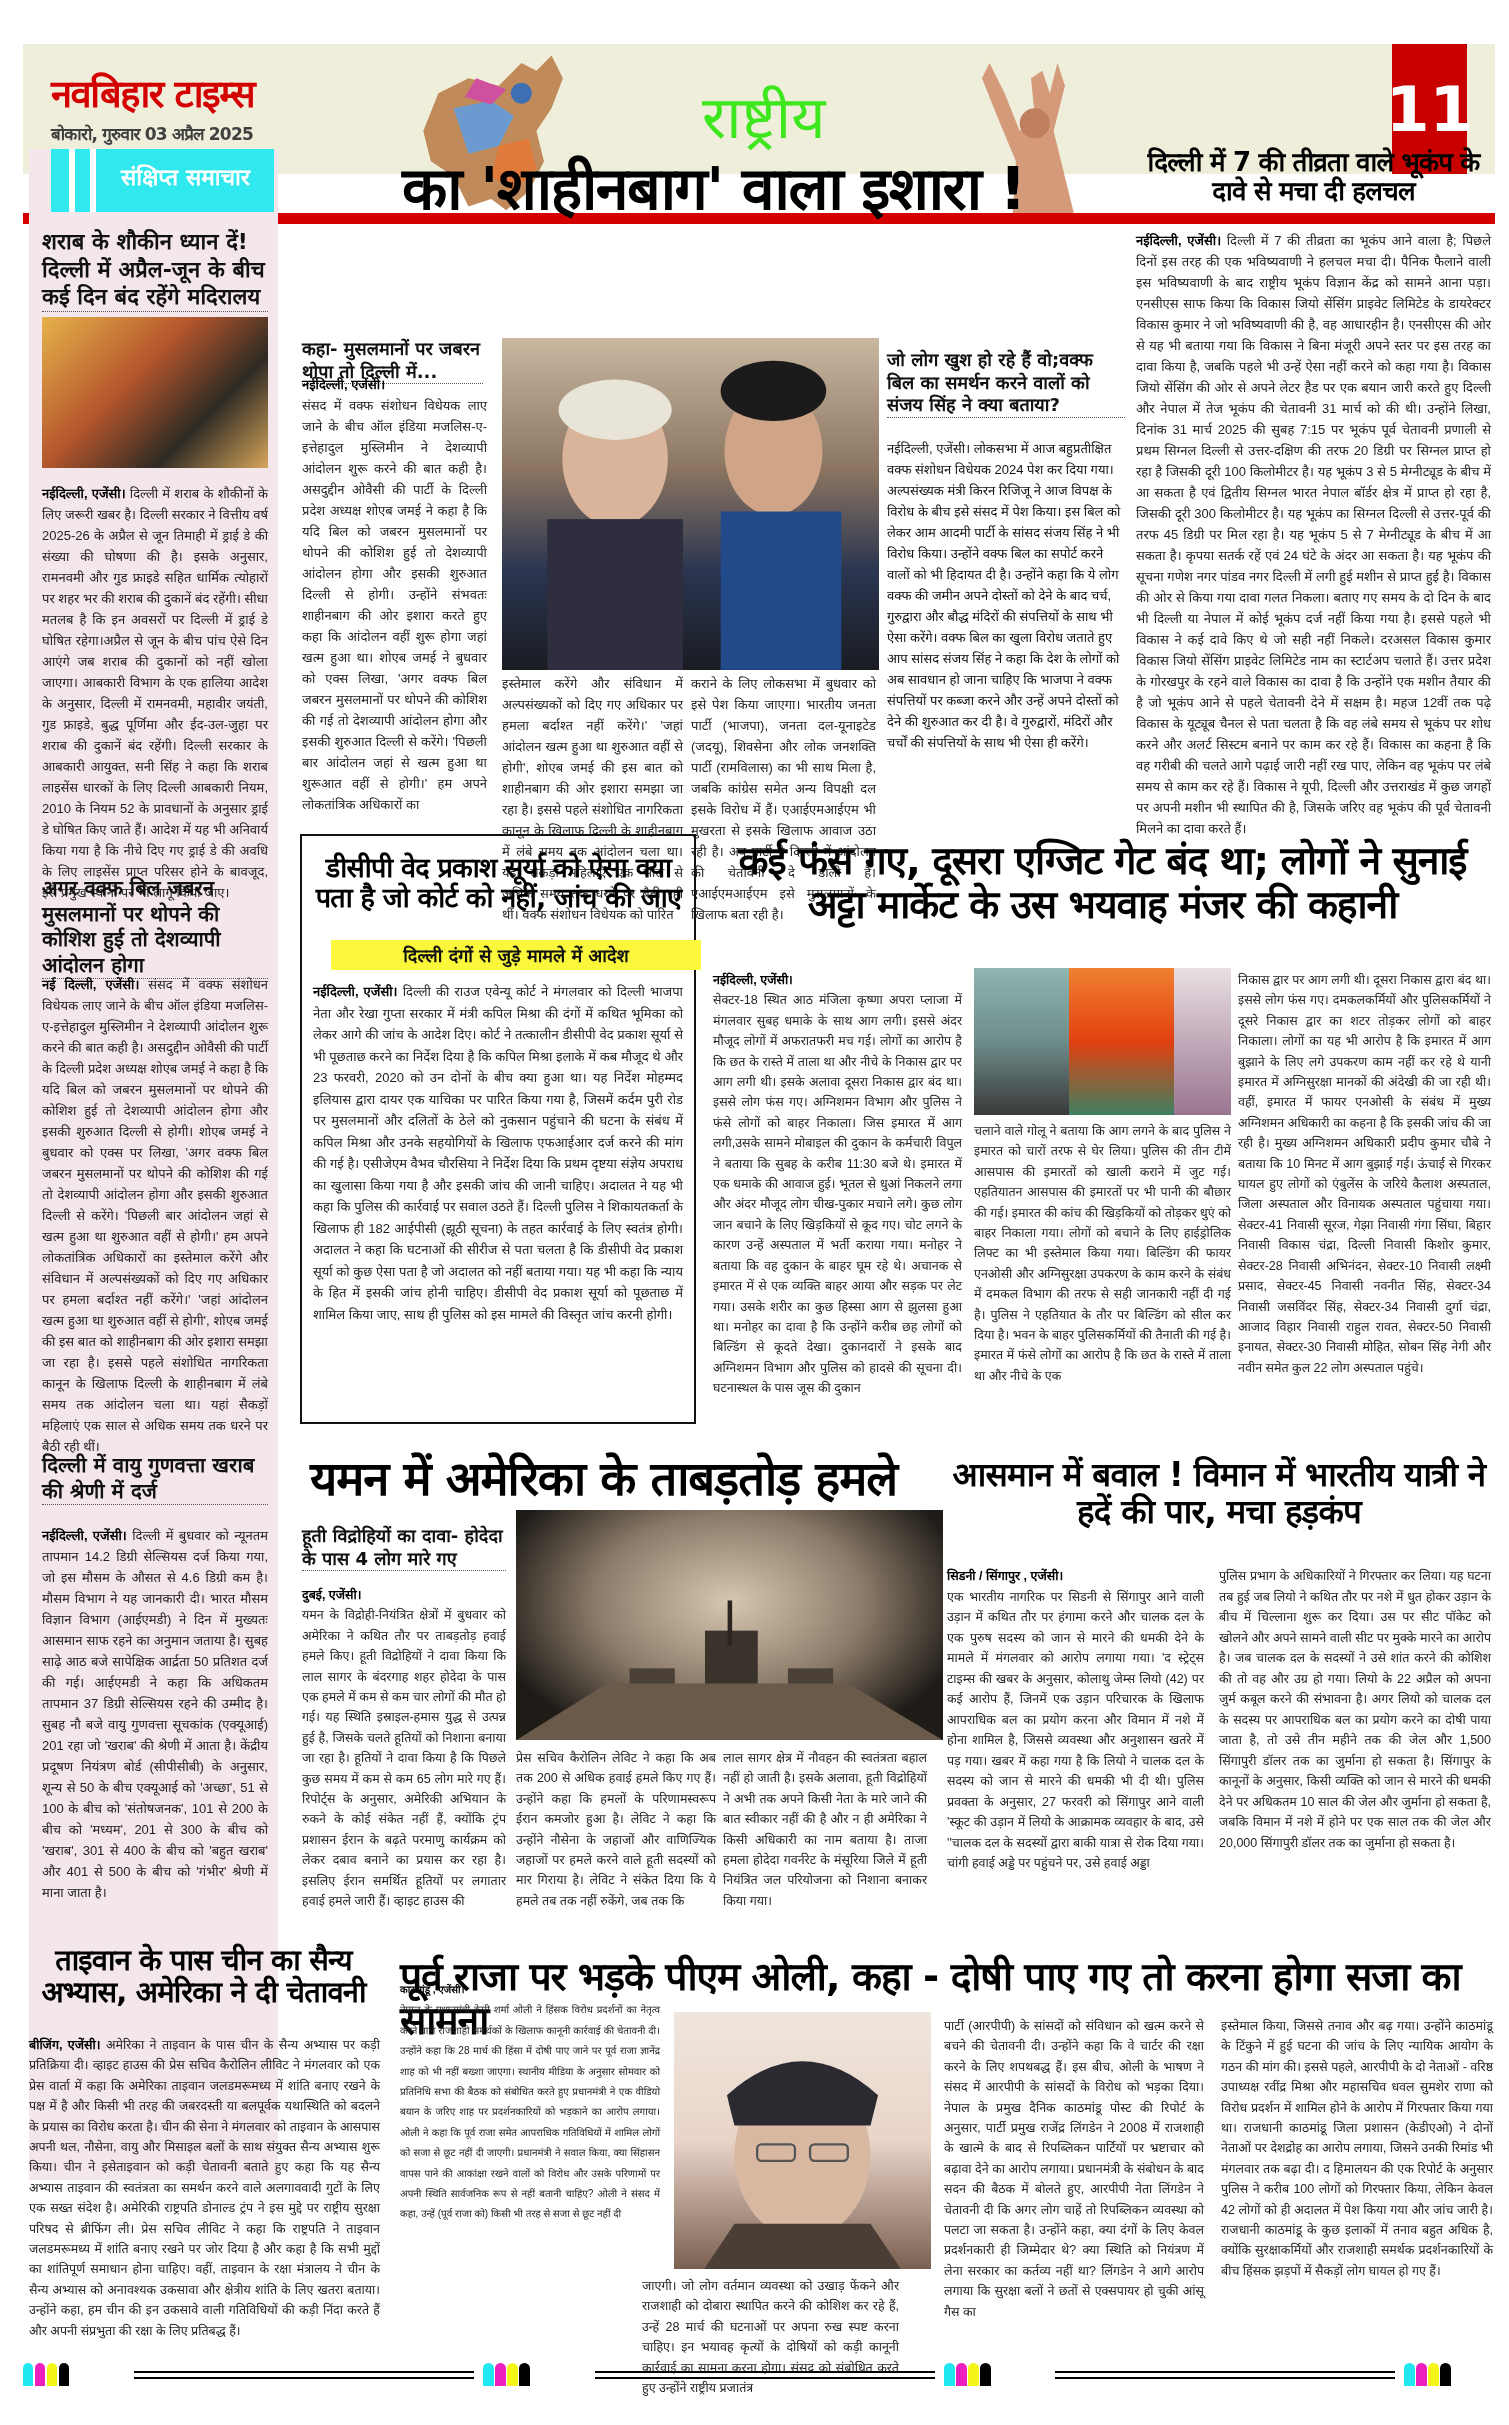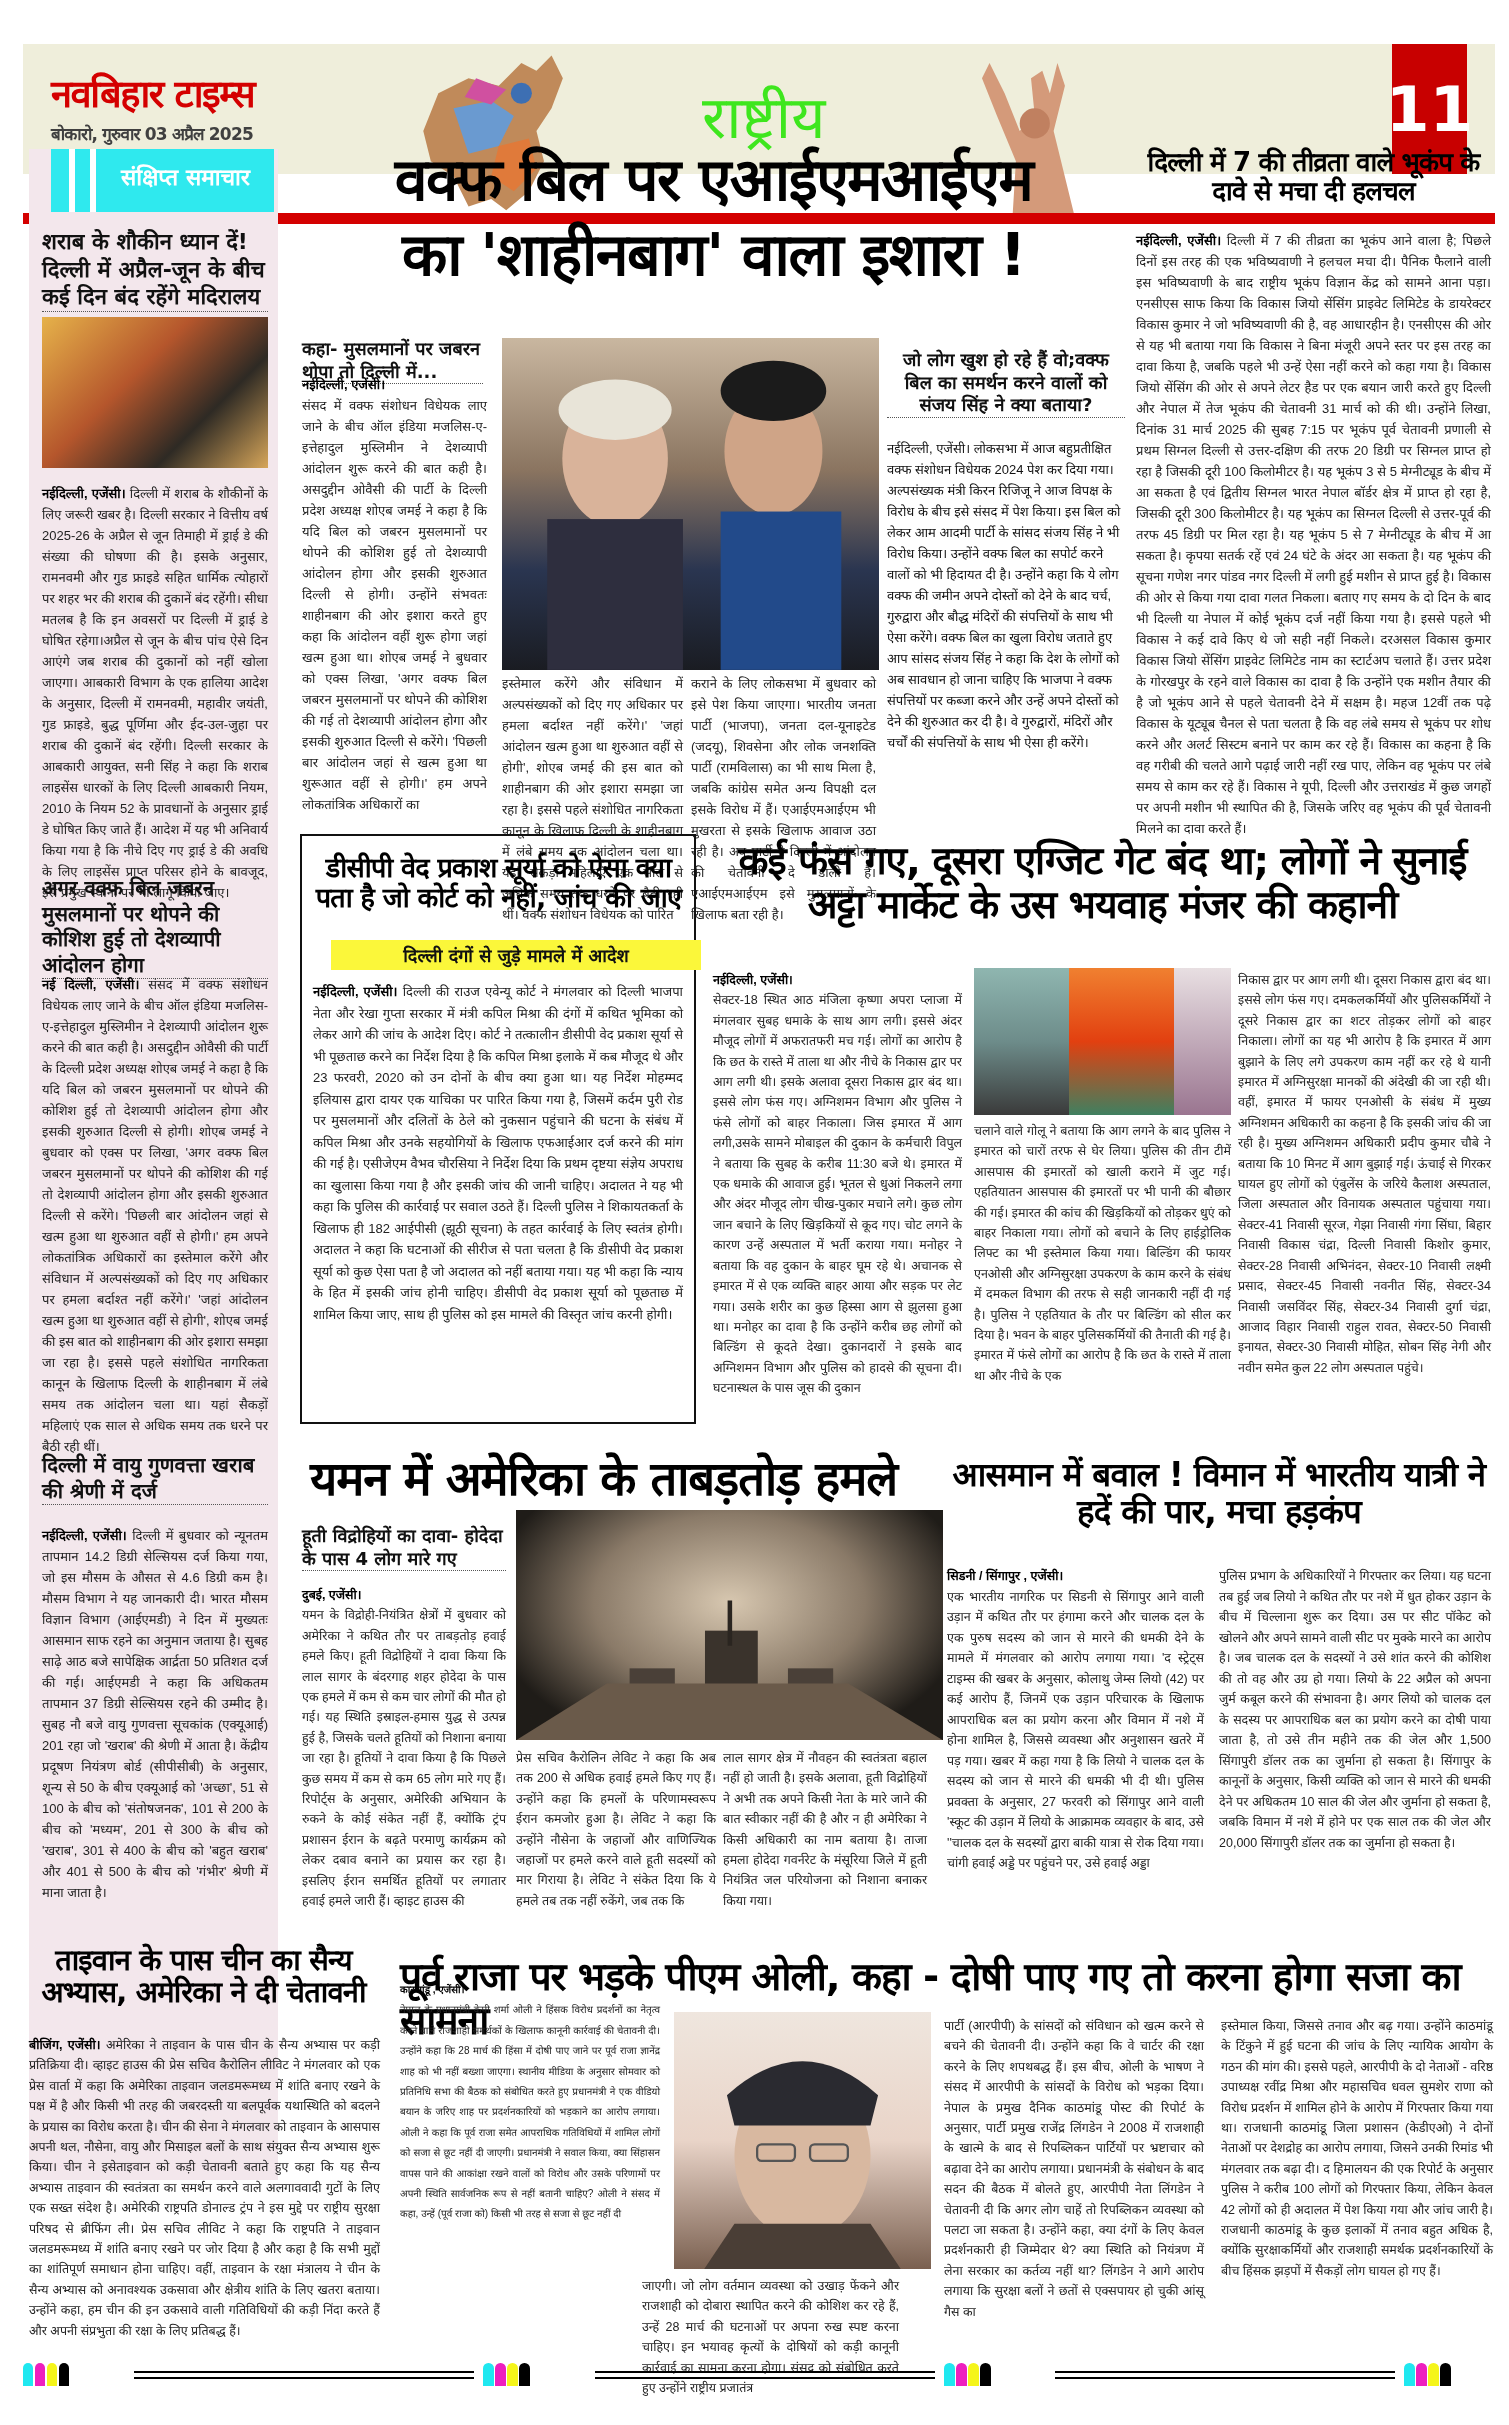--- a/index.html
+++ b/index.html
@@ -85,42 +85,41 @@
   <span>संसद में वक्फ संशोधन विधेयक लाए जाने के बीच ऑल इंडिया मजलिस-ए-इत्तेहादुल मुस्लिमीन ने देशव्यापी आंदोलन शुरू करने की बात कही है। असदुद्दीन ओवैसी की पार्टी के दिल्ली प्रदेश अध्यक्ष शोएब जमई ने कहा है कि यदि बिल को जबरन मुसलमानों पर थोपने की कोशिश हुई तो देशव्यापी आंदोलन होगा और इसकी शुरुआत दिल्ली से होगी। शोएब जमई ने बुधवार को एक्स पर लिखा, 'अगर वक्फ बिल जबरन मुसलमानों पर थोपने की कोशिश की गई तो देशव्यापी आंदोलन होगा और इसकी शुरुआत दिल्ली से करेंगे। 'पिछली बार आंदोलन जहां से खत्म हुआ था शुरुआत वहीं से होगी।' हम अपने लोकतांत्रिक अधिकारों का इस्तेमाल करेंगे और संविधान में अल्पसंख्यकों को दिए गए अधिकार पर हमला बर्दाश्त नहीं करेंगे।' 'जहां आंदोलन खत्म हुआ था शुरुआत वहीं से होगी', शोएब जमई की इस बात को शाहीनबाग की ओर इशारा समझा जा रहा है। इससे पहले संशोधित नागरिकता कानून के खिलाफ दिल्ली के शाहीनबाग में लंबे समय तक आंदोलन चला था। यहां सैकड़ों महिलाएं एक साल से अधिक समय तक धरने पर बैठी रही थीं।</span>
 </div>
 
 <div class="abs kicker dotrule" style="left:42px; top:1453px; width:226px; font-size:20.4px;">दिल्ली में वायु गुणवत्ता खराब की श्रेणी में दर्ज</div>
 <div class="abs body" style="left:42px; top:1525px; width:226px; font-size:13px; line-height:21px;">
   <b>नईदिल्ली, एजेंसी।</b>
   <span>दिल्ली में बुधवार को न्यूनतम तापमान 14.2 डिग्री सेल्सियस दर्ज किया गया, जो इस मौसम के औसत से 4.6 डिग्री कम है। मौसम विभाग ने यह जानकारी दी। भारत मौसम विज्ञान विभाग (आईएमडी) ने दिन में मुख्यतः आसमान साफ रहने का अनुमान जताया है। सुबह साढ़े आठ बजे सापेक्षिक आर्द्रता 50 प्रतिशत दर्ज की गई। आईएमडी ने कहा कि अधिकतम तापमान 37 डिग्री सेल्सियस रहने की उम्मीद है। सुबह नौ बजे वायु गुणवत्ता सूचकांक (एक्यूआई) 201 रहा जो 'खराब' की श्रेणी में आता है। केंद्रीय प्रदूषण नियंत्रण बोर्ड (सीपीसीबी) के अनुसार, शून्य से 50 के बीच एक्यूआई को 'अच्छा', 51 से 100 के बीच को 'संतोषजनक', 101 से 200 के बीच को 'मध्यम', 201 से 300 के बीच को 'खराब', 301 से 400 के बीच को 'बहुत खराब' और 401 से 500 के बीच को 'गंभीर' श्रेणी में माना जाता है।</span>
 </div>
 
 <div class="abs h1" style="left:302px; top:147px; width:823px; font-size:59px; text-align:center;">
-  <div>वक्फ बिल पर एआईएमआईएम</div>
   <div style="margin-top:9px;">का 'शाहीनबाग' वाला इशारा !</div>
 </div>
 <div class="abs kicker dotrule" style="left:302px; top:338px; width:181px; font-size:18px;">कहा- मुसलमानों पर जबरन थोपा तो दिल्ली में...</div>
 <div class="abs photo" style="left:502px; top:338px; width:377px; height:332px; background:linear-gradient(180deg,#c9b7a0 0%,#8a7460 40%,#2a3550 70%,#1a1c22 100%);">
   <svg width="377" height="332" viewBox="0 0 500 440">
       <ellipse cx="150" cy="160" rx="70" ry="90" fill="#d9b39a"></ellipse>
       <ellipse cx="150" cy="95" rx="75" ry="40" fill="#e8e4d8"></ellipse>
       <ellipse cx="360" cy="150" rx="65" ry="85" fill="#cfa487"></ellipse>
       <ellipse cx="360" cy="70" rx="70" ry="40" fill="#1b1b1b"></ellipse>
       <rect x="60" y="240" width="180" height="200" fill="#2e2e3e"></rect>
       <rect x="290" y="230" width="160" height="210" fill="#224a8a"></rect>
     </svg>
 </div>
 <div class="abs body" style="left:302px; top:374px; width:185px; font-size:13px; line-height:21px;">
   <b>नईदिल्ली, एजेंसी।</b><br>
   <span>संसद में वक्फ संशोधन विधेयक लाए जाने के बीच ऑल इंडिया मजलिस-ए-इत्तेहादुल मुस्लिमीन ने देशव्यापी आंदोलन शुरू करने की बात कही है। असदुद्दीन ओवैसी की पार्टी के दिल्ली प्रदेश अध्यक्ष शोएब जमई ने कहा है कि यदि बिल को जबरन मुसलमानों पर थोपने की कोशिश हुई तो देशव्यापी आंदोलन होगा और इसकी शुरुआत दिल्ली से होगी। उन्होंने संभवतः शाहीनबाग की ओर इशारा करते हुए कहा कि आंदोलन वहीं शुरू होगा जहां खत्म हुआ था। शोएब जमई ने बुधवार को एक्स लिखा, 'अगर वक्फ बिल जबरन मुसलमानों पर थोपने की कोशिश की गई तो देशव्यापी आंदोलन होगा और इसकी शुरुआत दिल्ली से करेंगे। 'पिछली बार आंदोलन जहां से खत्म हुआ था शुरूआत वहीं से होगी।' हम अपने लोकतांत्रिक अधिकारों का</span>
 </div>
 <div class="abs body" style="left:502px; top:673px; width:181px; font-size:13px; line-height:21px;">इस्तेमाल करेंगे और संविधान में अल्पसंख्यकों को दिए गए अधिकार पर हमला बर्दाश्त नहीं करेंगे।' 'जहां आंदोलन खत्म हुआ था शुरुआत वहीं से होगी', शोएब जमई की इस बात को शाहीनबाग की ओर इशारा समझा जा रहा है। इससे पहले संशोधित नागरिकता कानून के खिलाफ दिल्ली के शाहीनबाग में लंबे समय तक आंदोलन चला था। यहां सैकड़ों महिलाएं एक साल से अधिक समय तक धरने पर बैठी रही थीं। वक्फ संशोधन विधेयक को पारित</div>
 <div class="abs body" style="left:691px; top:673px; width:185px; font-size:13px; line-height:21px;">कराने के लिए लोकसभा में बुधवार को इसे पेश किया जाएगा। भारतीय जनता पार्टी (भाजपा), जनता दल-यूनाइटेड (जदयू), शिवसेना और लोक जनशक्ति पार्टी (रामविलास) का भी साथ मिला है, जबकि कांग्रेस समेत अन्य विपक्षी दल इसके विरोध में हैं। एआईएमआईएम भी मुखरता से इसके खिलाफ आवाज उठा रही है। अब पार्टी ने दिल्ली में आंदोलन की चेतावनी दे डाली है। एआईएमआईएम इसे मुसलमानों के खिलाफ बता रही है।</div>
 
-<div class="abs kicker dotrule" style="left:887px; top:349px; width:238px; font-size:18px; text-align:center;">जो लोग खुश हो रहे हैं वो;वक्फ बिल का समर्थन करने वालों को संजय सिंह ने क्या बताया?</div>
+<div class="abs kicker dotrule" style="left:887px; top:349px; width:238px; font-size:18px; ">जो लोग खुश हो रहे हैं वो;वक्फ बिल का समर्थन करने वालों को संजय सिंह ने क्या बताया?</div>
 <div class="abs" style="left:887px; top:438px; width:238px; font-size:13px; line-height:21px; font-family:'Liberation Sans',sans-serif;">
   <span>नईदिल्ली, एजेंसी।</span>
   <span>लोकसभा में आज बहुप्रतीक्षित वक्फ संशोधन विधेयक 2024 पेश कर दिया गया। अल्पसंख्यक मंत्री किरन रिजिजू ने आज विपक्ष के विरोध के बीच इसे संसद में पेश किया। इस बिल को लेकर आम आदमी पार्टी के सांसद संजय सिंह ने भी विरोध किया। उन्होंने वक्फ बिल का सपोर्ट करने वालों को भी हिदायत दी है। उन्होंने कहा कि ये लोग वक्फ की जमीन अपने दोस्तों को देने के बाद चर्च, गुरुद्वारा और बौद्ध मंदिरों की संपत्तियों के साथ भी ऐसा करेंगे। वक्फ बिल का खुला विरोध जताते हुए आप सांसद संजय सिंह ने कहा कि देश के लोगों को अब सावधान हो जाना चाहिए कि भाजपा ने वक्फ संपत्तियों पर कब्जा करने और उन्हें अपने दोस्तों को देने की शुरुआत कर दी है। वे गुरुद्वारों, मंदिरों और चर्चों की संपत्तियों के साथ भी ऐसा ही करेंगे।</span>
 </div>
 
 <div class="abs h1" style="left:1140px; top:148px; width:347px; font-size:26px; text-align:center; letter-spacing:-0.8px;">दिल्ली में 7 की तीव्रता वाले भूकंप के दावे से मचा दी हलचल</div>
 <div class="abs body" style="left:1136px; top:230px; width:355px; font-size:13px; line-height:21px;">
   <b>नईदिल्ली, एजेंसी।</b>
   <span>दिल्ली में 7 की तीव्रता का भूकंप आने वाला है; पिछले दिनों इस तरह की एक भविष्यवाणी ने हलचल मचा दी। पैनिक फैलाने वाली इस भविष्यवाणी के बाद राष्ट्रीय भूकंप विज्ञान केंद्र को सामने आना पड़ा। एनसीएस साफ किया कि विकास जियो सेंसिंग प्राइवेट लिमिटेड के डायरेक्टर विकास कुमार ने जो भविष्यवाणी की है, वह आधारहीन है। एनसीएस की ओर से यह भी बताया गया कि विकास ने बिना मंजूरी अपने स्तर पर इस तरह का दावा किया है, जबकि पहले भी उन्हें ऐसा नहीं करने को कहा गया है। विकास जियो सेंसिंग की ओर से अपने लेटर हैड पर एक बयान जारी करते हुए दिल्ली और नेपाल में तेज भूकंप की चेतावनी 31 मार्च को की थी। उन्होंने लिखा, दिनांक 31 मार्च 2025 की सुबह 7:15 पर भूकंप पूर्व चेतावनी प्रणाली से प्रथम सिग्नल दिल्ली से उत्तर-दक्षिण की तरफ 20 डिग्री पर सिग्नल प्राप्त हो रहा है जिसकी दूरी 100 किलोमीटर है। यह भूकंप 3 से 5 मेग्नीट्यूड के बीच में आ सकता है एवं द्वितीय सिग्नल भारत नेपाल बॉर्डर क्षेत्र में प्राप्त हो रहा है, जिसकी दूरी 300 किलोमीटर है। यह भूकंप का सिग्नल दिल्ली से उत्तर-पूर्व की तरफ 45 डिग्री पर मिल रहा है। यह भूकंप 5 से 7 मेग्नीट्यूड के बीच में आ सकता है। कृपया सतर्क रहें एवं 24 घंटे के अंदर आ सकता है। यह भूकंप की सूचना गणेश नगर पांडव नगर दिल्ली में लगी हुई मशीन से प्राप्त हुई है। विकास की ओर से किया गया दावा गलत निकला। बताए गए समय के दो दिन के बाद भी दिल्ली या नेपाल में कोई भूकंप दर्ज नहीं किया गया है। इससे पहले भी विकास ने कई दावे किए थे जो सही नहीं निकले। दरअसल विकास कुमार विकास जियो सेंसिंग प्राइवेट लिमिटेड नाम का स्टार्टअप चलाते हैं। उत्तर प्रदेश के गोरखपुर के रहने वाले विकास का दावा है कि उन्होंने एक मशीन तैयार की है जो भूकंप आने से पहले चेतावनी देने में सक्षम है। महज 12वीं तक पढ़े विकास के यूट्यूब चैनल से पता चलता है कि वह लंबे समय से भूकंप पर शोध करने और अलर्ट सिस्टम बनाने पर काम कर रहे हैं। विकास का कहना है कि वह गरीबी की चलते आगे पढ़ाई जारी नहीं रख पाए, लेकिन वह भूकंप पर लंबे समय से काम कर रहे हैं। विकास ने यूपी, दिल्ली और उत्तराखंड में कुछ जगहों पर अपनी मशीन भी स्थापित की है, जिसके जरिए वह भूकंप की पूर्व चेतावनी मिलने का दावा करते हैं।</span>
 </div>

